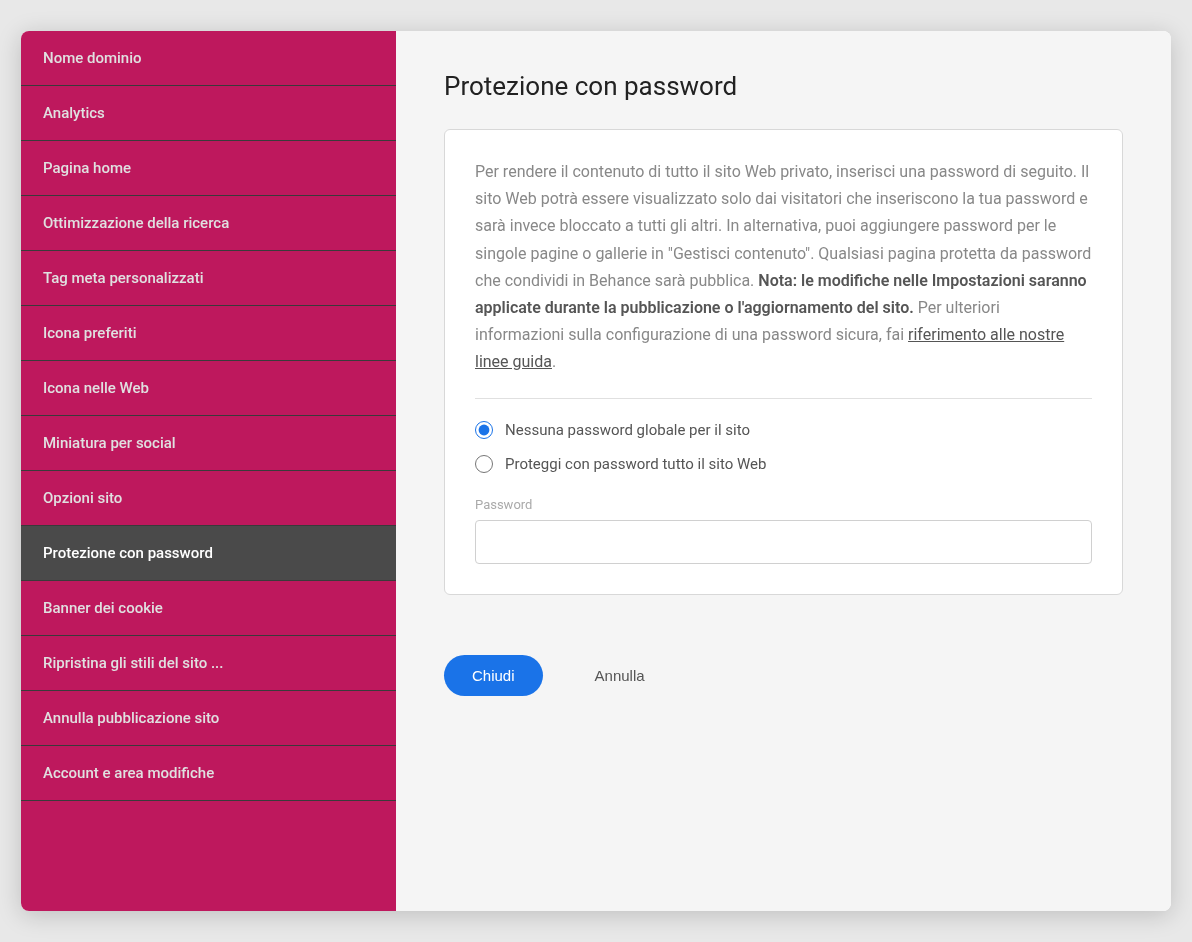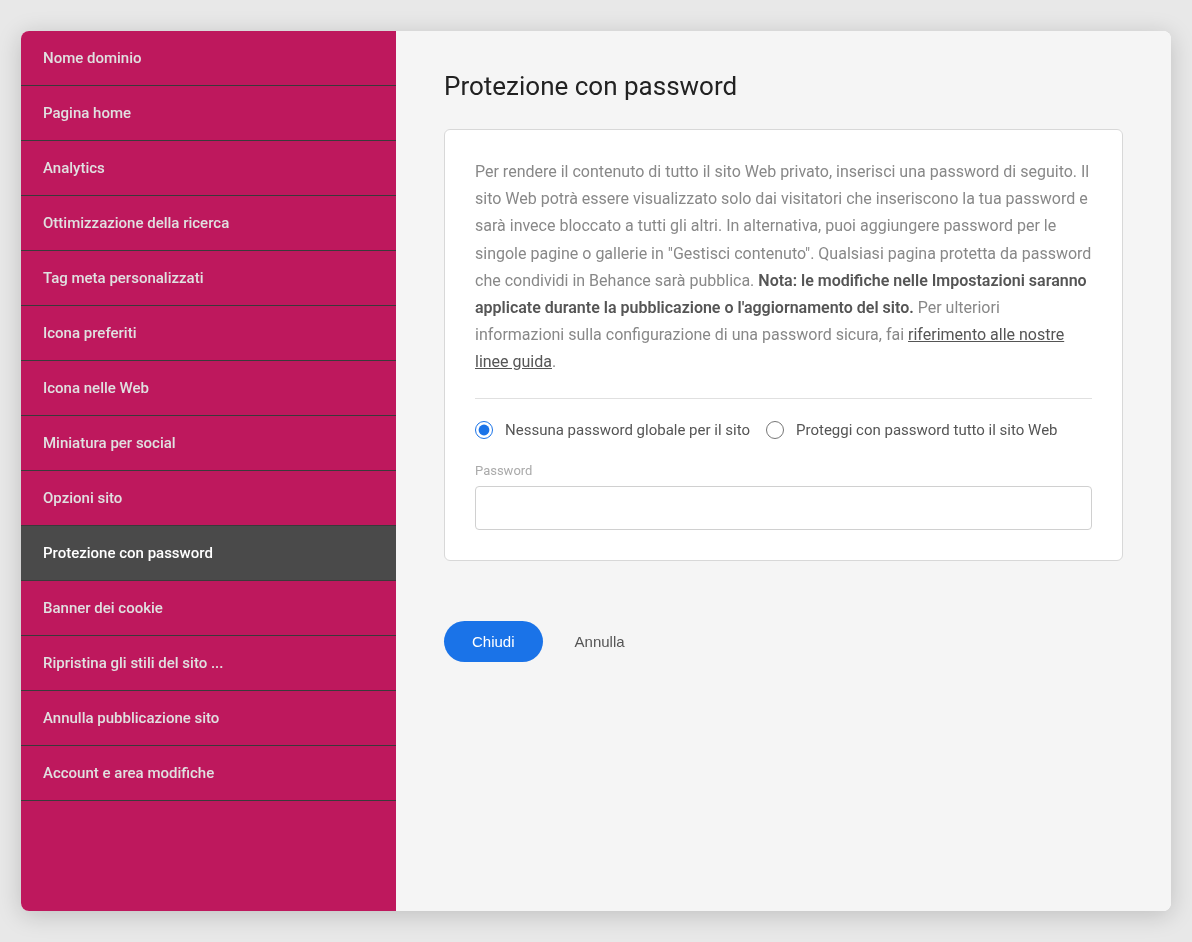--- a/index.html
+++ b/index.html
@@ -94,20 +94,21 @@
     }
 
     .divider {
       border: none;
       border-top: 1px solid #e0e0e0;
       margin: 22px 0 22px 0;
     }
 
     .radio-group {
       display: flex;
+      flex-direction: column;
       gap: 16px;
       margin-bottom: 24px;
     }
 
     .radio-label {
       display: flex;
       align-items: center;
       gap: 12px;
       font-size: 15px;
       color: #555;
@@ -139,21 +140,21 @@
       border-radius: 4px;
       padding: 0 12px;
       font-size: 14px;
       background: #fff;
       outline: none;
     }
 
     .footer-actions {
       display: flex;
       align-items: center;
-      gap: 16px;
+      gap: 36px;
       margin-top: 32px;
     }
 
     .btn-primary {
       background: #1a73e8;
       color: #fff;
       border: none;
       border-radius: 24px;
       padding: 12px 28px;
       font-size: 15px;
@@ -171,22 +172,22 @@
       cursor: pointer;
     }
   </style>
 </head>
 <body>
 
 <div class="modal-container">
 
   <div class="sidebar">
   <div class="sidebar-item">Nome dominio</div>
+      <div class="sidebar-item">Analytics</div>
       <div class="sidebar-item">Pagina home</div>
-      <div class="sidebar-item">Analytics</div>
       <div class="sidebar-item">Ottimizzazione della ricerca</div>
       <div class="sidebar-item">Tag meta personalizzati</div>
       <div class="sidebar-item">Icona preferiti</div>
       <div class="sidebar-item">Icona nelle Web</div>
       <div class="sidebar-item">Miniatura per social</div>
       <div class="sidebar-item">Opzioni sito</div>
       <div class="sidebar-item active">Protezione con password</div>
       <div class="sidebar-item">Banner dei cookie</div>
       <div class="sidebar-item">Ripristina gli stili del sito ...</div>
       <div class="sidebar-item">Annulla pubblicazione sito</div>

